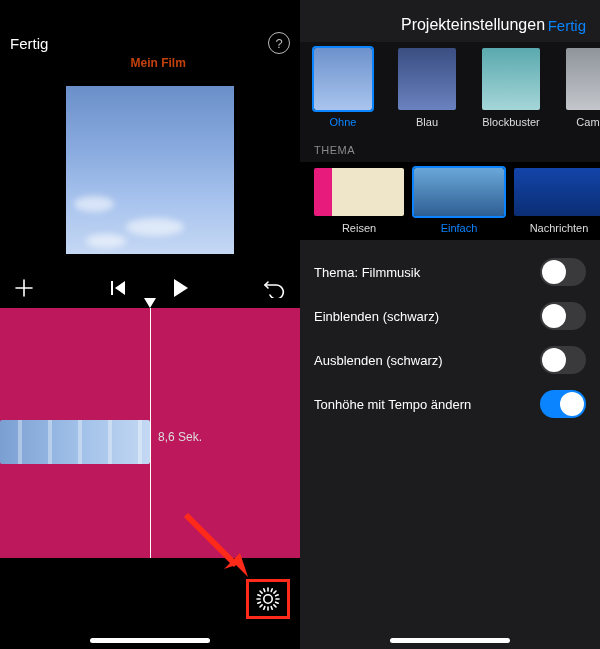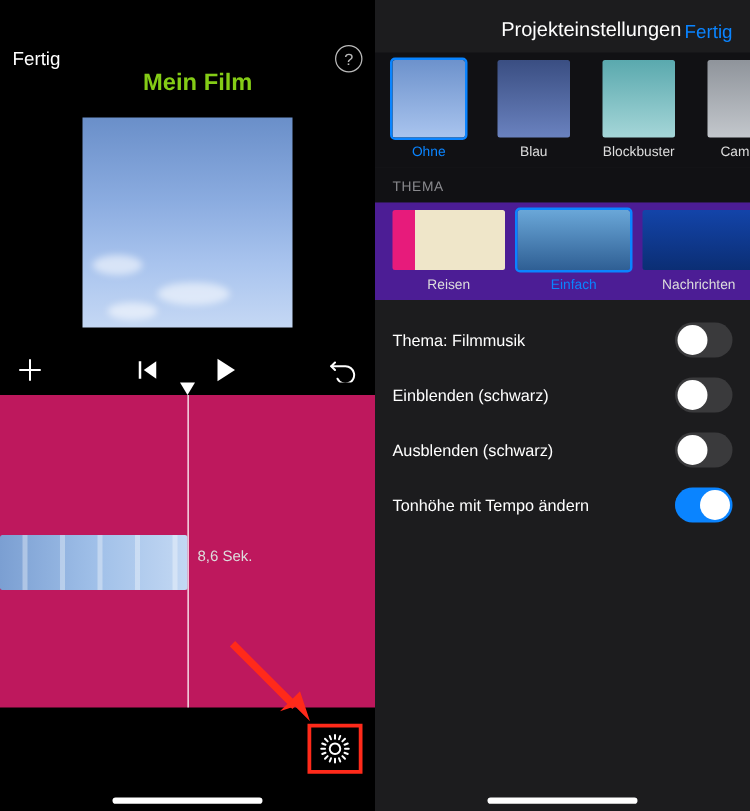--- a/index.html
+++ b/index.html
@@ -4,21 +4,21 @@
 <style>
   * { box-sizing: border-box; margin: 0; padding: 0; }
   html, body { width: 600px; height: 649px; background: #000; font-family: -apple-system, Helvetica, Arial, sans-serif; overflow: hidden; }
   .app { display: flex; width: 600px; height: 622px; }
   .left-pane { width: 300px; height: 649px; background: #000; position: relative; }
   .right-pane { width: 300px; height: 649px; background: #1c1c1e; position: relative; }
 
   
   .lh { display: flex; align-items: center; justify-content: space-between; padding: 16px 10px 6px 10px; }
   .lh .done { color: #fff; font-size: 15px; cursor: pointer; }
-  .lh .title { color: #84cc16; font-size: 19px; font-weight: 600; margin-top: 40px; }
+  .lh .title { color: #c2410c; font-size: 12px; font-weight: 600; margin-top: 40px; }
   .lh .help { width: 22px; height: 22px; border: 1.5px solid #bbb; border-radius: 50%; display: flex; align-items: center; justify-content: center; color: #bbb; font-size: 13px; cursor: pointer; }
 
   
   .preview-wrap { display: flex; justify-content: center; margin-top: 10px; }
   .preview { width: 168px; height: 168px; background: linear-gradient(to bottom, #6a8fc9 0%, #8bace0 40%, #a9c4ee 70%, #c5d8f4 100%); position: relative; }
   .preview .cloud { position:absolute; background: rgba(255,255,255,.55); border-radius: 50%; filter: blur(3px); }
 
   
   .tlc { margin-top: 18px; display: flex; align-items: center; justify-content: space-between; padding: 6px 14px 6px 14px; position: relative; }
   .tlc .icon-btn { color:#fff; cursor:pointer; display:flex; align-items:center; justify-content:center; }
@@ -58,21 +58,21 @@
   .fcell.wide .thumb { width: 50px; }
   .thumb.sel { outline: 2px solid #0a84ff; }
   .flabel { display:block; margin-top: 6px; font-size: 11px; color:#ddd; }
   .flabel.sel { color:#0a84ff; }
   .sky1 { background: linear-gradient(to bottom,#6d92cc,#a9c4ee); }
   .sky2 { background: linear-gradient(to bottom,#3a4e82,#6a82bf); }
   .sky3 { background: linear-gradient(to bottom,#5aa9ae,#a5d6d8); }
   .sky4 { background: linear-gradient(to bottom,#8f949b,#c3c7cc); }
   .sky5 { background: linear-gradient(to bottom,#e5d14a,#f0df6c); }
 
-  .themes { display:flex; gap:10px; padding: 6px 0 6px 14px; overflow:hidden; background:#4c1d95;align-items:center; }
+  .themes { display:flex; gap:10px; padding: 6px 0 6px 14px; overflow:hidden; background:#000000;align-items:center; }
   .tcell { width: 90px; flex:0 0 90px; text-align:center; }
   .tthumb { width: 90px; height: 48px; border-radius: 2px; position:relative; }
   .tthumb.sel { outline: 2px solid #0a84ff; }
   .tlabel { display:block; margin-top: 6px; font-size: 11px; color:#ddd; }
   .tlabel.sel { color:#0a84ff; }
   .th1 { background: linear-gradient(90deg,#e71b7b 0 20%, #efe6c9 20% 100%); }
   .th2 { background: linear-gradient(to bottom,#6aa7d8,#2f5f94); }
   .th3 { background: linear-gradient(to bottom,#1344a9,#0b2e74); }
 
   

